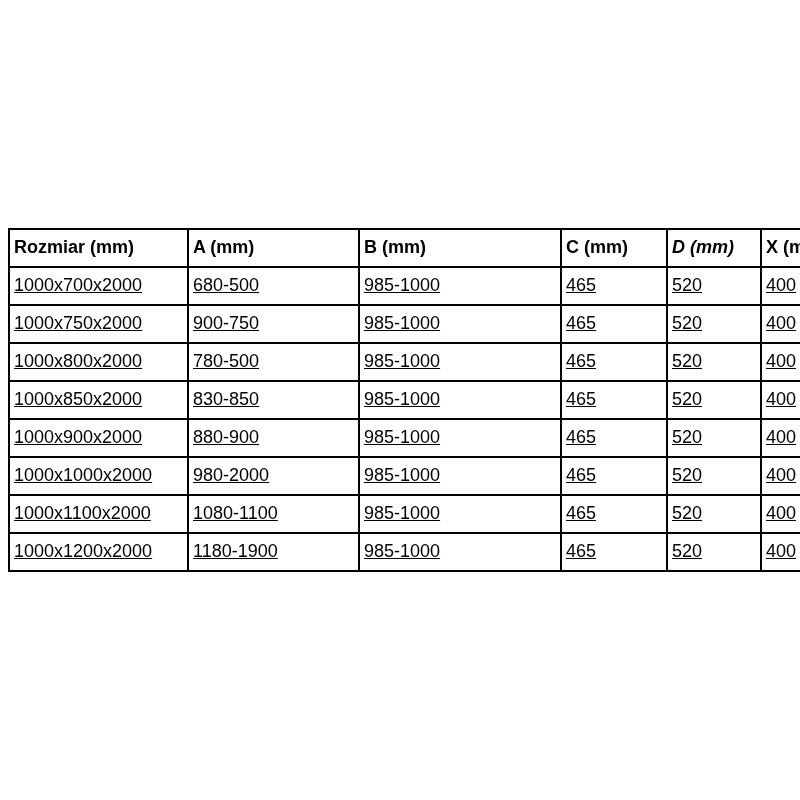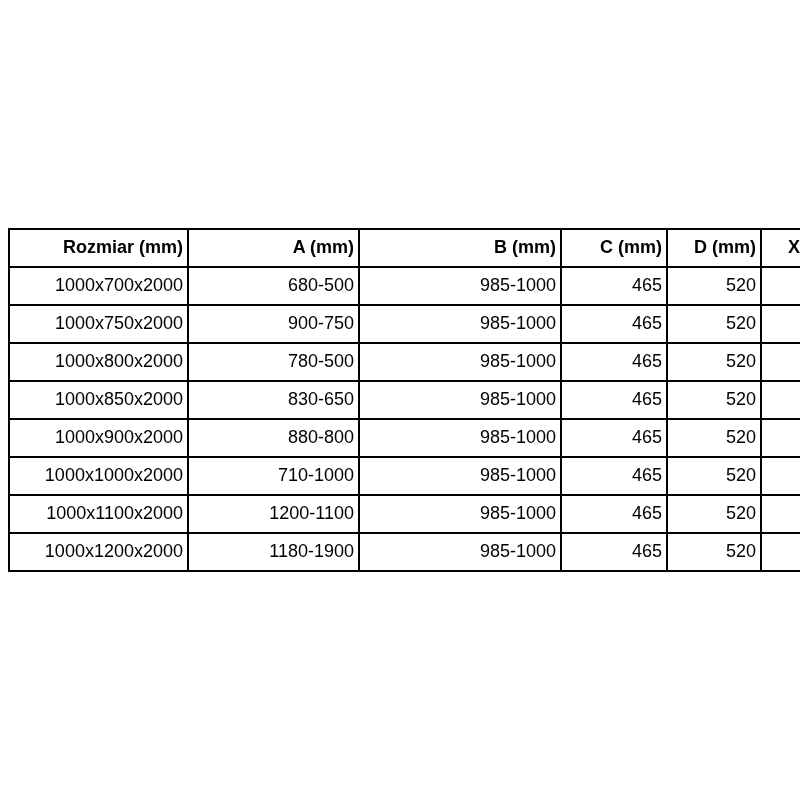--- a/index.html
+++ b/index.html
@@ -22,43 +22,44 @@
     top: 228px;
     width: 785px;
     height: 342px;
     border-collapse: collapse;
     table-layout: fixed;
     color: var(--text-color, #000000);
   }
   table.spec-table th,
   table.spec-table td {
     border: 2px solid var(--border-color, #000000);
-    text-align: right;
+    text-align: left;
     vertical-align: middle;
     padding: 0 4px;
     font-size: 18px;
     line-height: 1.1;
     overflow: hidden;
     white-space: nowrap;
   }
   table.spec-table th {
     font-weight: bold;
   }
   table.spec-table td {
     font-weight: normal;
+    text-decoration: underline;
   }
   table.spec-table tr {
     height: 38px;
   }
   
   .col-rozmiar { width: 169px; }
   .col-a       { width: 161px; }
   .col-b       { width: 192px; }
   .col-c       { width: 96px;  }
-  .col-d       { width: 84px;  }
+  .col-d       { width: 84px; font-style: italic;  }
   .col-x       { width: 83px;  }
 </style>
 </head>
 <body>
 
 <div class="canvas">
   <table class="spec-table">
     <thead>
       <tr>
           <th class="col-rozmiar">Rozmiar (mm)</th>
@@ -89,45 +90,45 @@
         <tr>
           <td>1000x800x2000</td>
           <td>780-500</td>
           <td>985-1000</td>
           <td>465</td>
           <td>520</td>
           <td>400</td>
         </tr>
         <tr>
           <td>1000x850x2000</td>
-          <td>830-650</td>
+          <td>830-850</td>
           <td>985-1000</td>
           <td>465</td>
           <td>520</td>
           <td>400</td>
         </tr>
         <tr>
           <td>1000x900x2000</td>
-          <td>880-800</td>
+          <td>880-900</td>
           <td>985-1000</td>
           <td>465</td>
           <td>520</td>
           <td>400</td>
         </tr>
         <tr>
           <td>1000x1000x2000</td>
-          <td>710-1000</td>
+          <td>980-2000</td>
           <td>985-1000</td>
           <td>465</td>
           <td>520</td>
           <td>400</td>
         </tr>
         <tr>
           <td>1000x1100x2000</td>
-          <td>1200-1100</td>
+          <td>1080-1100</td>
           <td>985-1000</td>
           <td>465</td>
           <td>520</td>
           <td>400</td>
         </tr>
         <tr>
           <td>1000x1200x2000</td>
           <td>1180-1900</td>
           <td>985-1000</td>
           <td>465</td>

